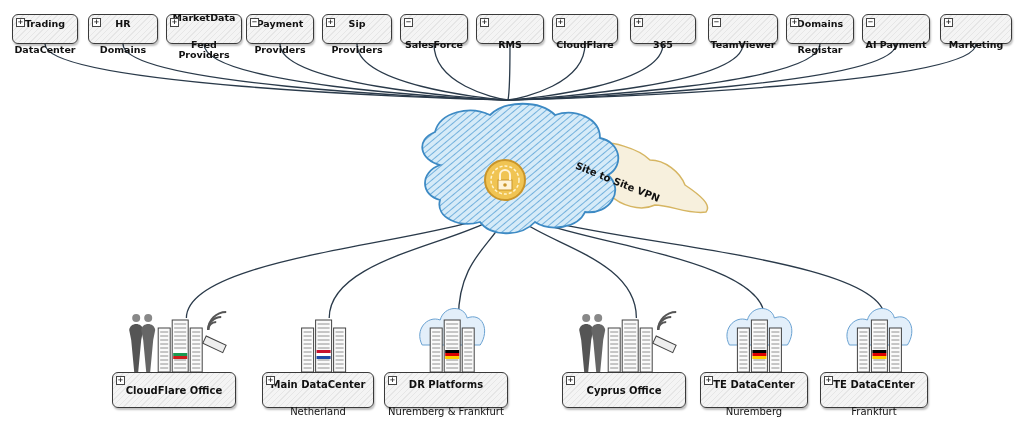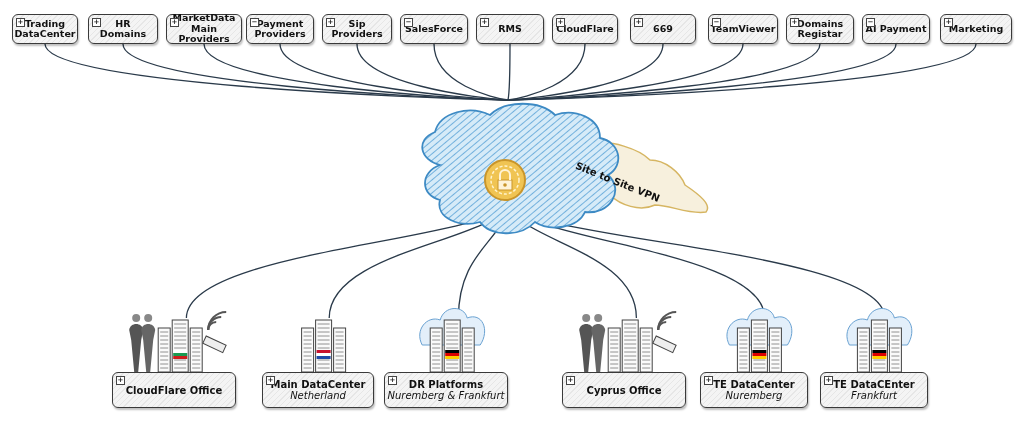--- a/index.html
+++ b/index.html
@@ -15,22 +15,22 @@
     display:flex; flex-direction:column; justify-content:center; align-items:center;
     line-height:1.1;
   }
   .node.top { height:30px; font-size:9.5px; top:14px; }
   .node.bottom { height:36px; font-size:10px; top:372px; }
   .toggle {
     position:absolute; left:3px; top:3px; width:7px; height:7px;
     border:1px solid #444; background:#fff; font-size:7px; line-height:6px;
     text-align:center; font-weight:bold; color:#222;
   }
-  .node .l2 { font-weight:normal;font-style:italic; }
-  .lbl { display:block; }
+  .node .l2 { font-weight:normal; }
+  .lbl { display:block;margin-top:16px; }
   .vpn-label { position:absolute; left:578px; top:160px; font-size:10px; font-weight:bold;
     color:#111; transform:rotate(22deg); transform-origin:left top; white-space:nowrap; }
 </style>
 </head>
 <body>
 
 <svg id="canvas" viewBox="0 0 1024 440">
   <defs>
     <pattern id="hatchBlue" width="5" height="5" patternUnits="userSpaceOnUse" patternTransform="rotate(50)">
       <rect width="5" height="5" fill="#d6ebf8"></rect>
@@ -385,21 +385,21 @@
     <span class="lbl">DataCenter</span>
     </div>
     <div class="node top" style="left: 88px; width: 70px;">
       <span class="toggle">+</span>
     <span class="lbl">HR</span>
     <span class="lbl">Domains</span>
     </div>
     <div class="node top" style="left: 166px; width: 76px;">
       <span class="toggle">+</span>
     <span class="lbl">MarketData</span>
-    <span class="lbl">Main Providers</span>
+    <span class="lbl">Feed Providers</span>
     </div>
     <div class="node top" style="left: 246px; width: 68px;">
       <span class="toggle">−</span>
     <span class="lbl">Payment</span>
     <span class="lbl">Providers</span>
     </div>
     <div class="node top" style="left: 322px; width: 70px;">
       <span class="toggle">+</span>
     <span class="lbl">Sip</span>
     <span class="lbl">Providers</span>
@@ -415,21 +415,21 @@
     <span class="lbl">RMS</span>
     </div>
     <div class="node top" style="left: 552px; width: 66px;">
       <span class="toggle">+</span>
     <span class="lbl"></span>
     <span class="lbl">CloudFlare</span>
     </div>
     <div class="node top" style="left: 630px; width: 66px;">
       <span class="toggle">+</span>
     <span class="lbl"></span>
-    <span class="lbl">669</span>
+    <span class="lbl">365</span>
     </div>
     <div class="node top" style="left: 708px; width: 70px;">
       <span class="toggle">−</span>
     <span class="lbl"></span>
     <span class="lbl">TeamViewer</span>
     </div>
     <div class="node top" style="left: 786px; width: 68px;">
       <span class="toggle">+</span>
     <span class="lbl">Domains</span>
     <span class="lbl">Registar</span>

